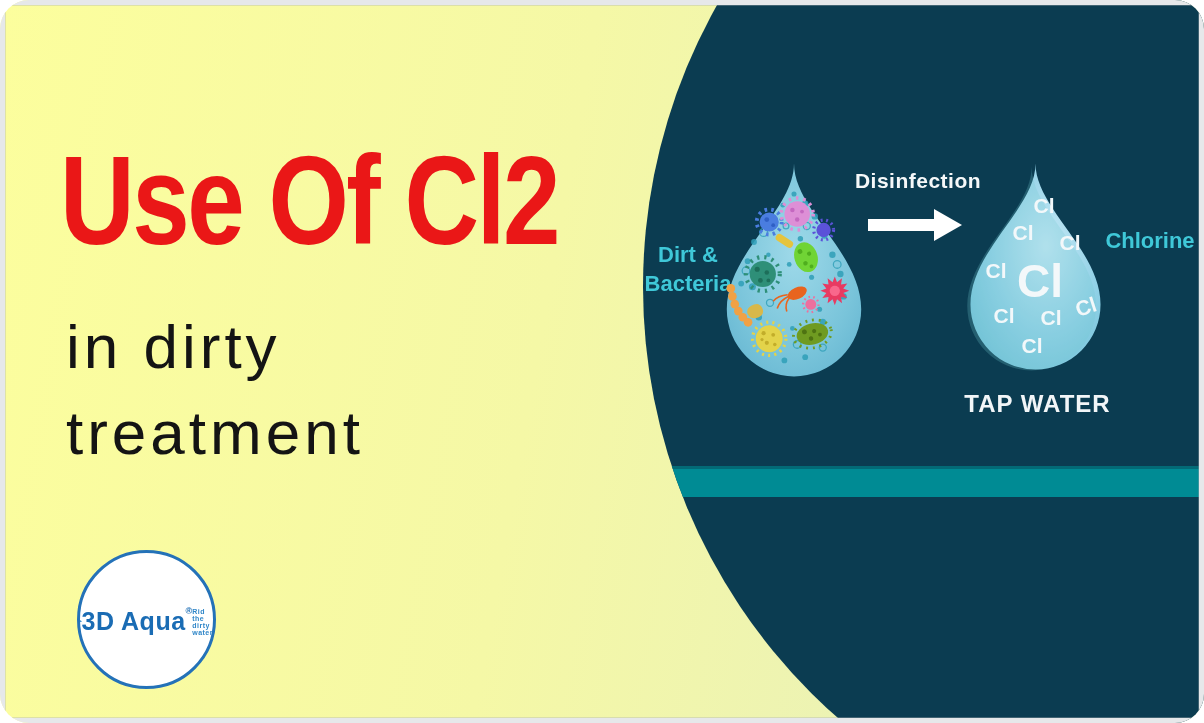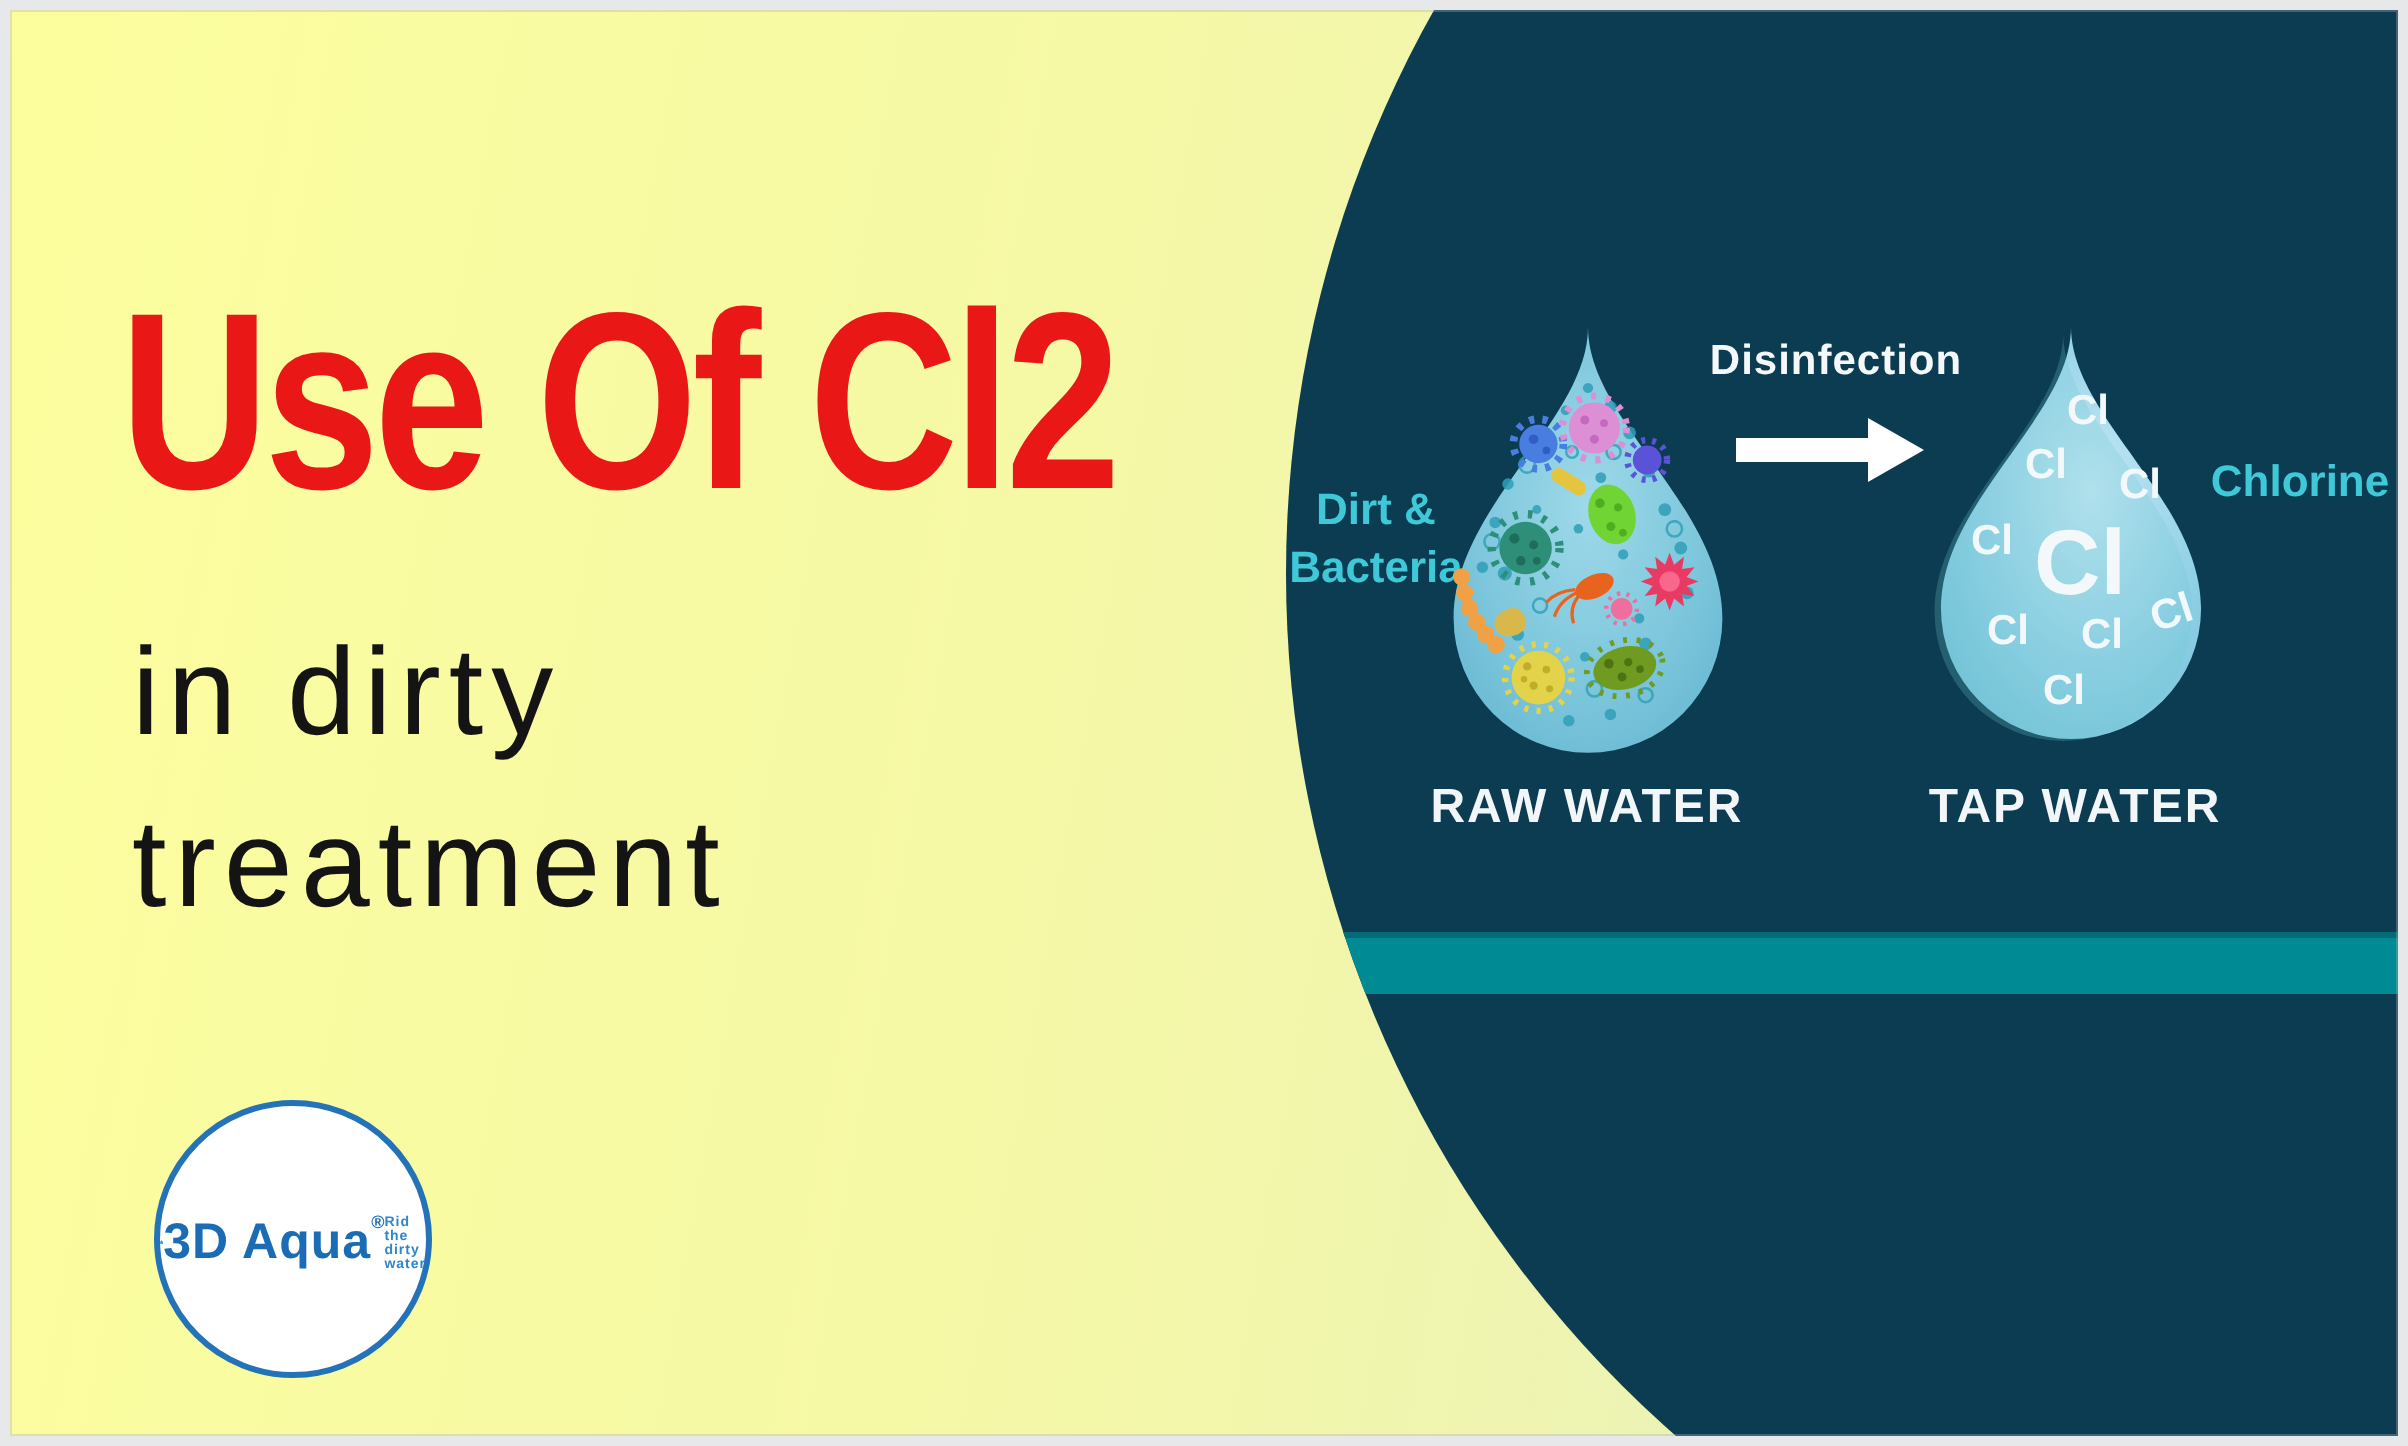--- a/index.html
+++ b/index.html
@@ -1,20 +1,21 @@
 <!DOCTYPE html>
 <html><head>
 <meta charset="utf-8">
 <style>
   html,body{margin:0;padding:0;background:#ffffff;}
   .canvas{
     position:relative;width:1204px;height:723px;overflow:hidden;
     background:linear-gradient(100deg,#fcfe9d 0%,#f7fa a4 40%,#e4eec0 100%);
     background:linear-gradient(100deg,#fcfe9d 0%,#f5f8a6 45%,#e4eec0 100%);
     font-family:"Liberation Sans", sans-serif;
+    border-radius:29px;
   }
   
   .title{
     position:absolute;left:60px;top:138px;margin:0;
     font-size:126px;font-weight:bold;line-height:1;color:#ea1717;
     letter-spacing:-3px;white-space:nowrap;
     transform:scaleX(.82);transform-origin:left center;
   }
   .sub{
     position:absolute;left:66px;color:#141414;
@@ -233,21 +234,20 @@
     </g>
     <g transform="rotate(-14 61.5 107.5)">
       <ellipse cx="61.5" cy="107.5" rx="10" ry="6.6" fill="#6f9b21"></ellipse>
       <ellipse cx="61.5" cy="107.5" rx="12" ry="8.6" fill="none" stroke="#6f9b21" stroke-width="1.8" stroke-dasharray="1.2 3"></ellipse>
       <circle cx="57" cy="105" r="1.5" fill="#4e7312"></circle>
         <circle cx="63" cy="106" r="1.3" fill="#4e7312"></circle>
       <circle cx="60" cy="110" r="1.4" fill="#4e7312"></circle>
         <circle cx="66" cy="109" r="1.2" fill="#4e7312"></circle>
     </g>
   </svg>
-  <div class="water-label raw-label">RAW WATER</div>
 
   <div class="tap-wrap">
     <svg class="tap-drop" viewBox="0 0 100 135" aria-hidden="true">
       <defs>
         <radialGradient id="tapGrad" cx="58%" cy="40%" r="75%">
           <stop offset="0%" stop-color="#c6e9f6"></stop>
           <stop offset="60%" stop-color="#8fd0e6"></stop>
           <stop offset="100%" stop-color="#6fc0d6"></stop>
         </radialGradient>
       </defs>

